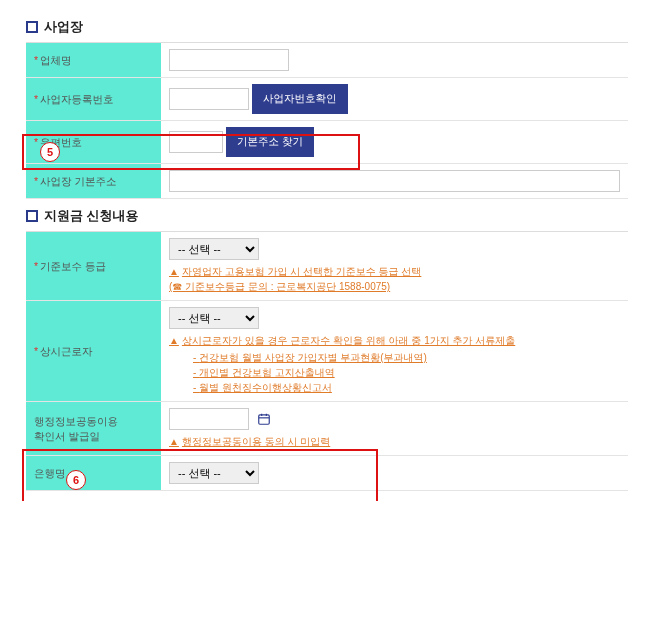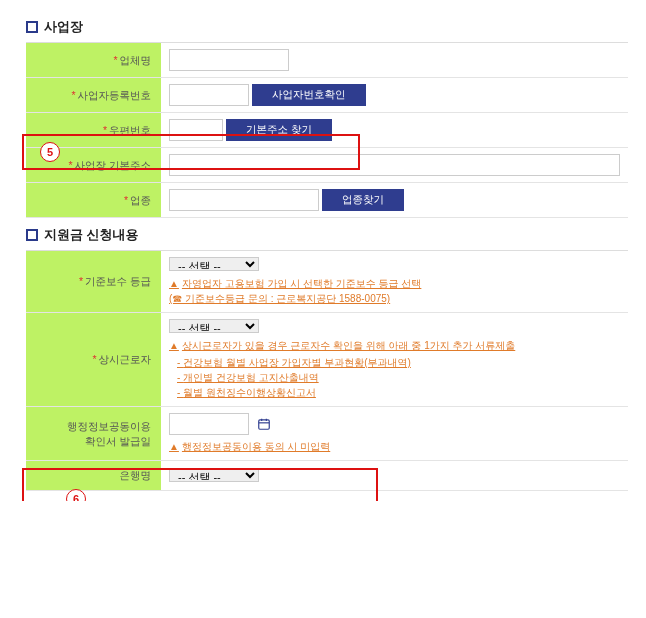--- a/index.html
+++ b/index.html
@@ -32,57 +32,56 @@
     border-top: 1px solid #ddd;
   }
   table.form td {
     border-bottom: 1px solid #e4e4e4;
     padding: 6px 8px;
     vertical-align: middle;
     height: 30px;
   }
   table.form td.label {
     width: 135px;
-    background: #bef264;
-    text-align: right;
+    background: #5eead4;
     color: #555;
     font-size: 10.5px;
     padding-right: 10px;
     line-height: 1.35;
   }
   .req { color: #d33; margin-right: 2px; }
   input[type="text"] {
     border: 1px solid #ccc;
     height: 22px;
     padding: 2px 6px;
     font-size: 11px;
     color: #333;
     background: #fff;
     vertical-align: middle;
   }
   input.w-sm { width: 80px; }
   input.w-md { width: 120px; }
   input.w-lg { width: 100%; }
   select {
     border: 1px solid #ccc;
-    height: 14px;
+    height: 22px;
     font-size: 11px;
     padding: 1px 4px;
     min-width: 90px;
   }
   .btn {
     display: inline-flex;
     align-items: center;
     justify-content: center;
     background: #2f3d8f;
     color: #fff;
     font-size: 10.5px;
     border: none;
-    height: 22px;
-    padding: 0 20px;
+    height: 30px;
+    padding: 0 11px;
     cursor: pointer;
     vertical-align: middle;
   }
   .cal-icon {
     display: inline-flex;
     align-items: center;
     justify-content: center;
     width: 20px; height: 20px;
     color: #2f3d8f;
     cursor: pointer;
@@ -91,21 +90,21 @@
     margin-left: 2px;
   }
   .help {
     color: #e07b2a;
     font-size: 10px;
     line-height: 1.5;
     margin-top: 4px;
     text-decoration: underline;
   }
   .help .warn-ico { color: #e07b2a; margin-right: 3px; }
-  .help ul { list-style: none; margin-left: 8px; margin-top: 2px; }
+  .help ul { list-style: none; margin-left: 24px; margin-top: 2px; }
   .help ul li::before { content: "- "; }
   .annot {
     position: absolute;
     border: 2.5px solid #d11;
     pointer-events: none;
   }
   .annot-num {
     position: absolute;
     width: 20px; height: 20px;
     border: 1.5px solid #d11;
@@ -145,27 +144,20 @@
   <tr>
     <td class="label"><span class="req">*</span><span>우편번호</span></td>
     <td>
       <input type="text" class="w-sm" style="width: 54px;">
       <button class="btn">기본주소 찾기</button>
     </td>
   </tr>
   <tr>
     <td class="label"><span class="req">*</span><span>사업장 기본주소</span></td>
     <td><input type="text" class="w-lg" style=""></td>
-  </tr>
-  <tr>
-    <td class="label"><span class="req">*</span><span>업종</span></td>
-    <td>
-      <input type="text" style="width: 150px;">
-      <button class="btn">업종찾기</button>
-    </td>
   </tr>
 </tbody>
     </table>
 
 <div class="annot" style="left:-4px; top:92px; width:338px; height:36px;"></div>
 <div class="annot-num" style="left:14px; top:100px;">5</div>
 </div>
 
 <div class="section-title">
   <span>지원금 신청내용</span>

